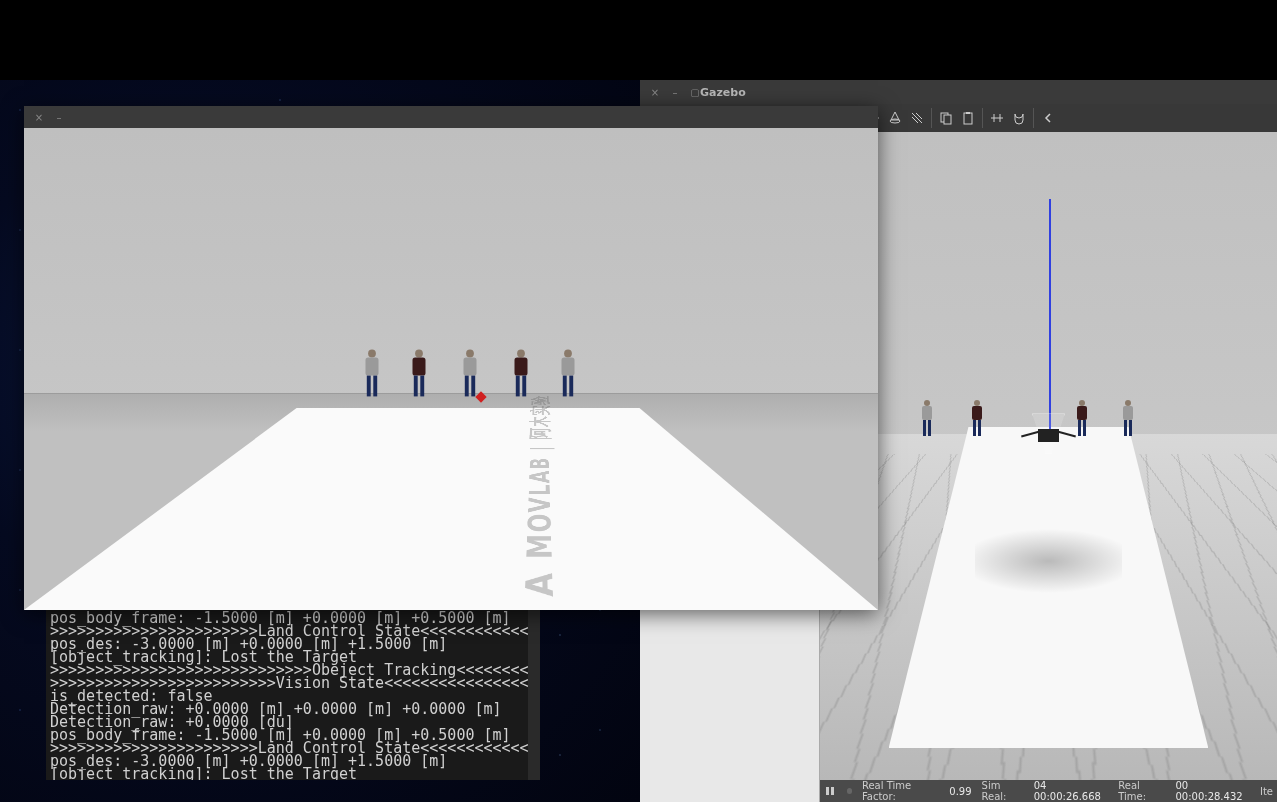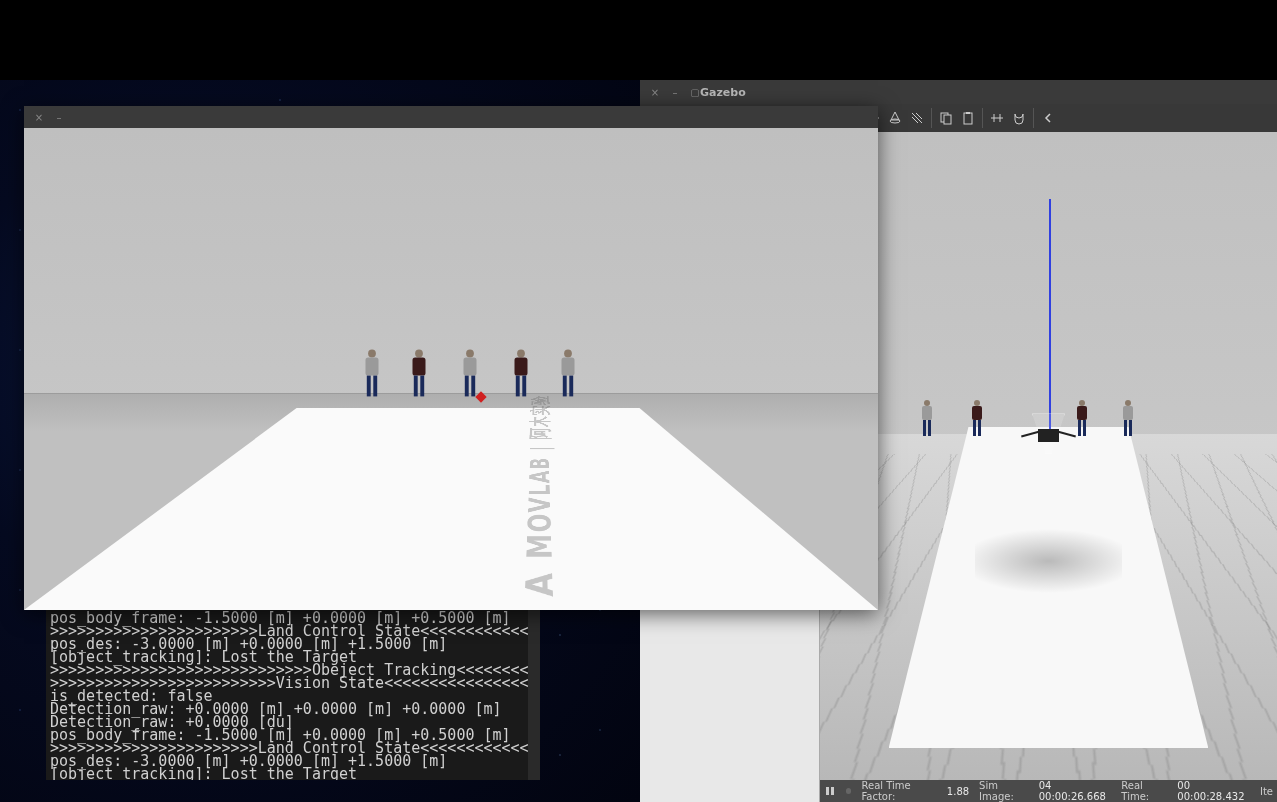--- a/index.html
+++ b/index.html
@@ -245,22 +245,22 @@
       </div>
       <div class="statusbar">
         <span class="sb-pause">
             <svg viewBox="0 0 10 10">
               <rect x="1" y="1" width="3" height="8"></rect>
               <rect x="6" y="1" width="3" height="8"></rect>
             </svg>
           </span>
         <span style="width:6px;height:6px;background:#666;border-radius:3px;"></span>
         <span>Real Time Factor:</span>
-        <span class="sb-val">1.88</span>
-        <span>Sim Image:</span>
+        <span class="sb-val">0.99</span>
+        <span>Sim Real:</span>
         <span class="sb-val">04 00:00:26.668</span>
         <span>Real Time:</span>
         <span class="sb-val">00 00:00:28.432</span>
         <span>Ite</span>
       </div>
     </div>
   </div>
 </div>
 
 <div class="terminal"><span id="term-lines">pos_body_frame: -1.5000 [m] +0.0000 [m] +0.5000 [m]

